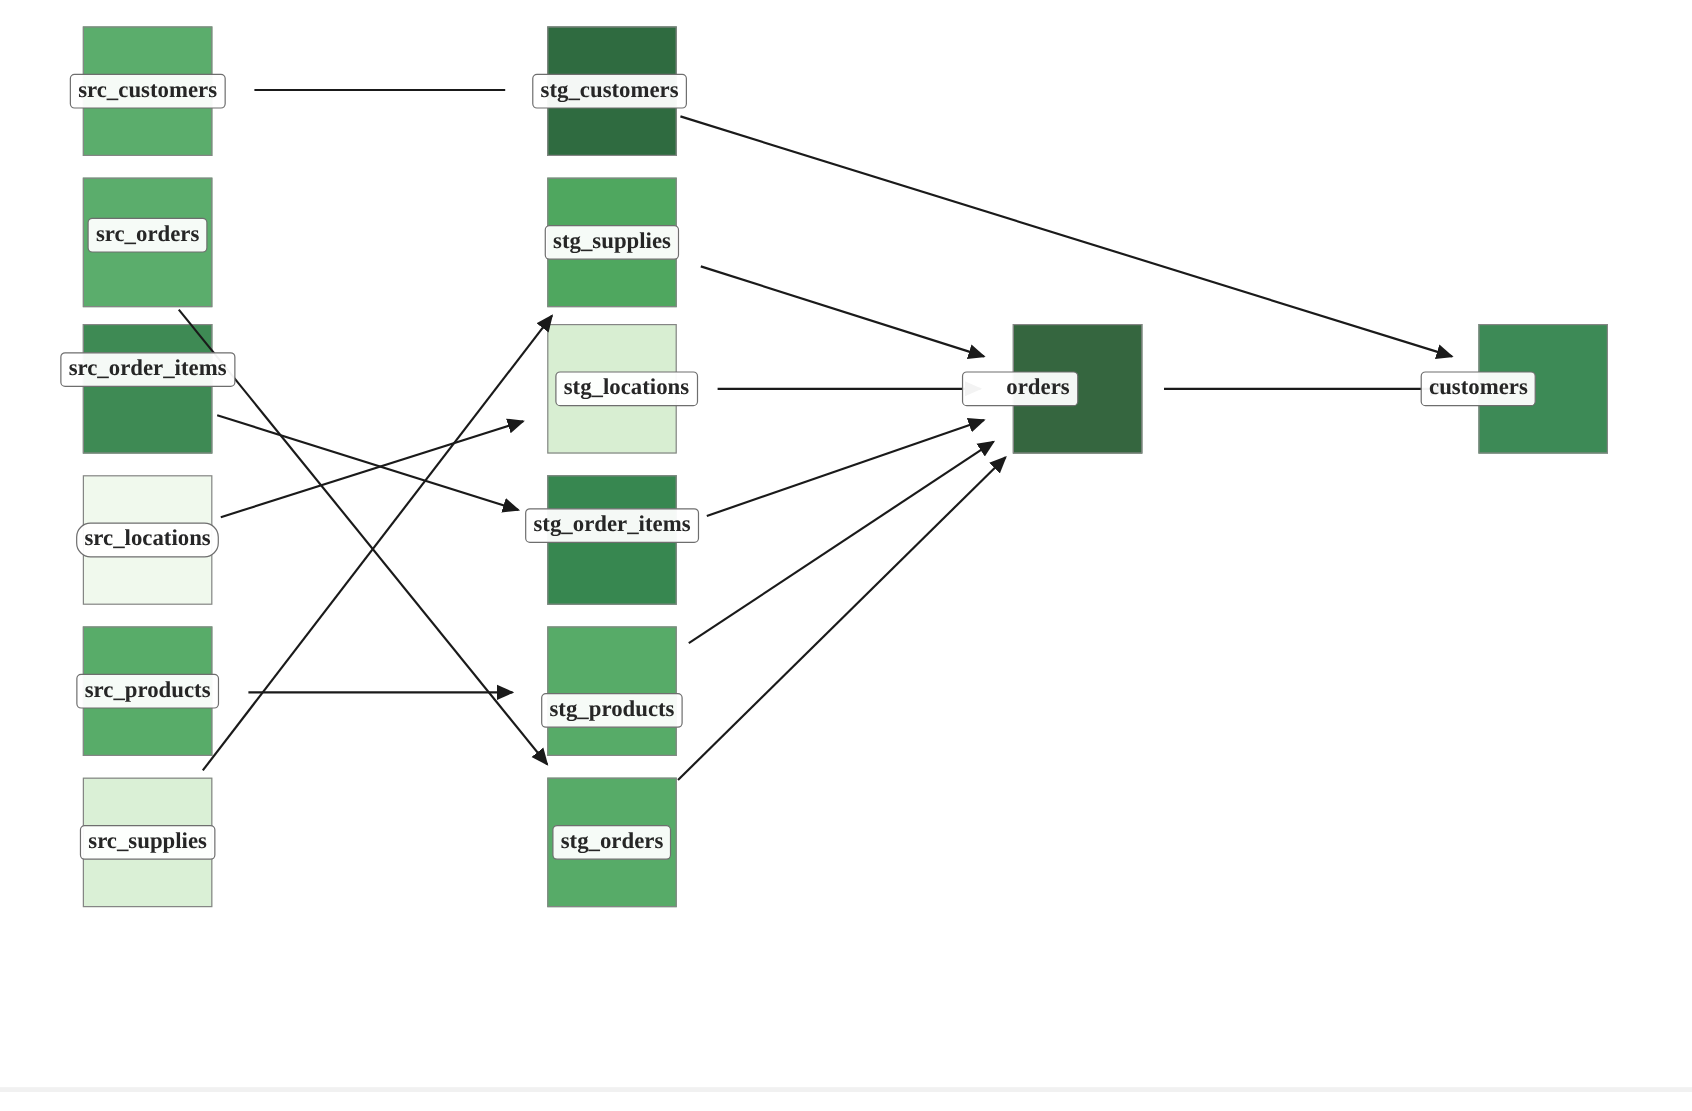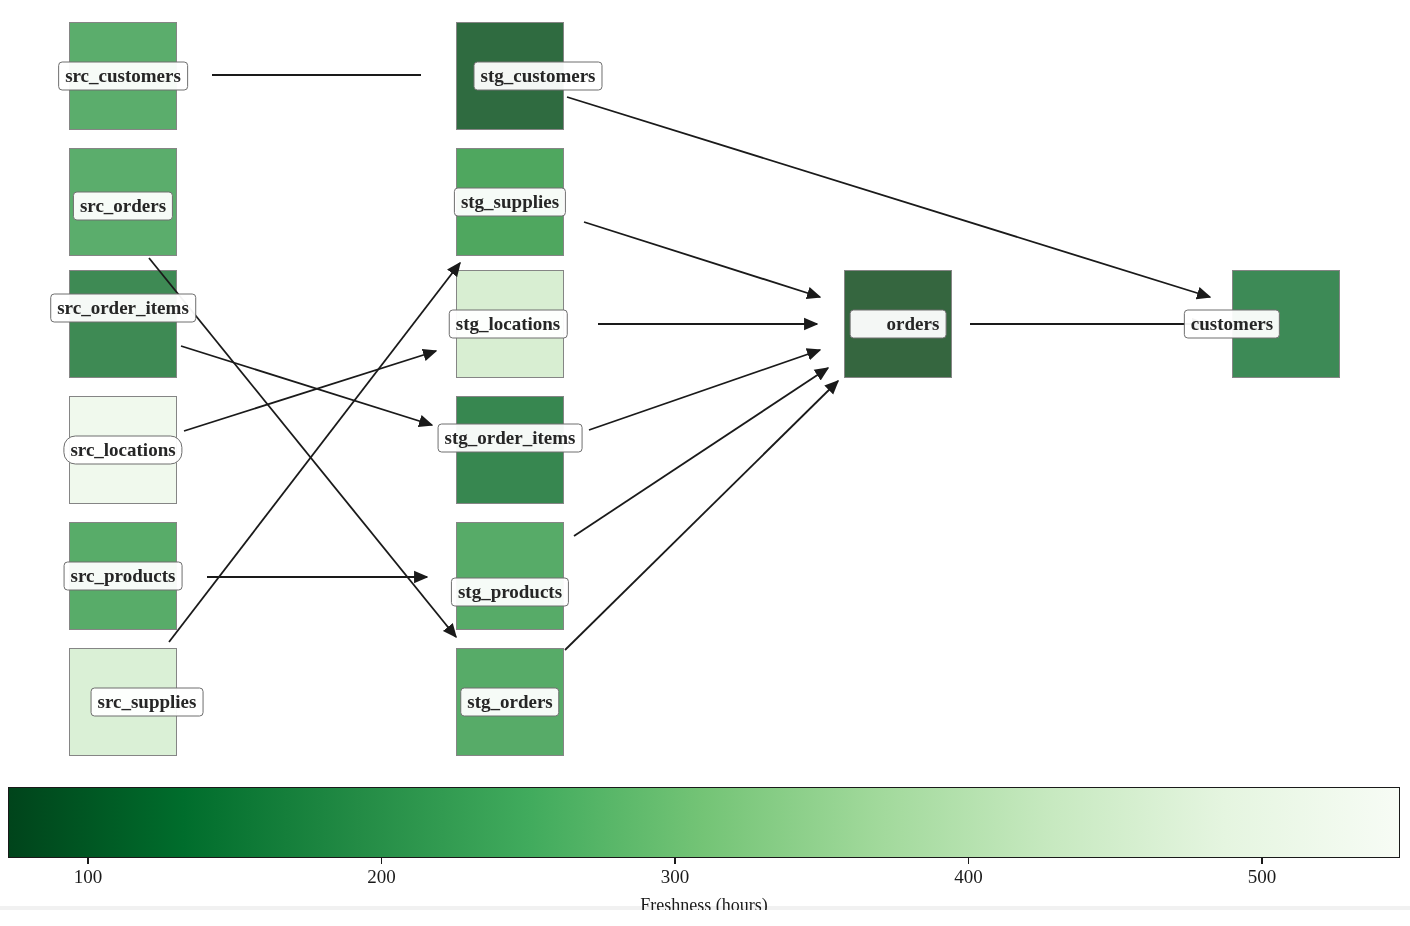--- a/index.html
+++ b/index.html
@@ -77,46 +77,30 @@
       <div class="node-box" style="left: 456px; top: 148px; background: rgb(79, 167, 95);"></div>
       <div class="node-box" style="left: 456px; top: 270px; background: rgb(216, 238, 210);"></div>
       <div class="node-box" style="left: 456px; top: 396px; background: rgb(55, 135, 80);"></div>
       <div class="node-box" style="left: 456px; top: 522px; background: rgb(87, 171, 104);"></div>
       <div class="node-box" style="left: 456px; top: 648px; background: rgb(87, 171, 104);"></div>
       <div class="node-box" style="left: 844px; top: 270px; background: rgb(53, 102, 63);"></div>
       <div class="node-box" style="left: 1232px; top: 270px; background: rgb(61, 138, 86);"></div>
     </div>
   <div id="labels-layer">
       <div class="node-label" style="left: 123px; top: 76px;">src_customers</div>
-      <div class="node-label" style="left: 123px; top: 206px;">src_orders</div>
+      <div class="node-label" style="left: 123px; top: 196px;">src_orders</div>
       <div class="node-label" style="left: 123px; top: 308px;">src_order_items</div>
       <div class="node-label" style="left: 123px; top: 450px; border-radius: 12px;">src_locations</div>
       <div class="node-label" style="left: 123px; top: 576px; text-align: right;">src_products</div>
-      <div class="node-label" style="left: 123px; top: 702px; margin-left: 24px;">src_supplies</div>
-      <div class="node-label" style="left: 538px; top: 76px;">stg_customers</div>
+      <div class="node-label" style="left: 123px; top: 702px;">src_supplies</div>
+      <div class="node-label" style="left: 508px; top: 76px;">stg_customers</div>
       <div class="node-label" style="left: 510px; top: 202px;">stg_supplies</div>
-      <div class="node-label" style="left: 508px; top: 324px; text-align: center;">stg_locations</div>
+      <div class="node-label" style="left: 522px; top: 324px; text-align: center;">stg_locations</div>
       <div class="node-label" style="left: 510px; top: 438px;">stg_order_items</div>
       <div class="node-label" style="left: 510px; top: 592px;">stg_products</div>
       <div class="node-label" style="left: 510px; top: 702px; text-align: right;">stg_orders</div>
-      <div class="node-label" style="left: 898px; top: 324px; padding-left: 36px;">orders</div>
+      <div class="node-label" style="left: 850px; top: 324px; padding-left: 36px;">orders</div>
       <div class="node-label" style="left: 1232px; top: 324px;">customers</div>
     </div>
 
-  <div id="colorbar-wrap">
-    <div id="colorbar-bar" style="background: linear-gradient(90deg, rgb(0, 68, 27), rgb(0, 109, 44), rgb(35, 139, 69), rgb(65, 171, 93), rgb(116, 196, 118), rgb(161, 217, 155), rgb(199, 233, 192), rgb(229, 245, 224), rgb(247, 252, 245));"></div>
-    <div id="cb-ticks">
-        <div class="cb-tick" style="left: calc(5.75% - 0.8px);"></div>
-        <div class="cb-tick-label" style="left: 5.75%;">100</div>
-        <div class="cb-tick" style="left: calc(26.835% - 0.8px);"></div>
-        <div class="cb-tick-label" style="left: 26.835%;">200</div>
-        <div class="cb-tick" style="left: calc(47.92% - 0.8px);"></div>
-        <div class="cb-tick-label" style="left: 47.92%;">300</div>
-        <div class="cb-tick" style="left: calc(69.005% - 0.8px);"></div>
-        <div class="cb-tick-label" style="left: 69.005%;">400</div>
-        <div class="cb-tick" style="left: calc(90.09% - 0.8px);"></div>
-        <div class="cb-tick-label" style="left: 90.09%;">500</div>
-      </div>
-    <div id="cb-axis-label">Freshness (hours)</div>
-  </div>
 
   <div id="bottom-edge"></div>
 </div>
 
 </body></html>

